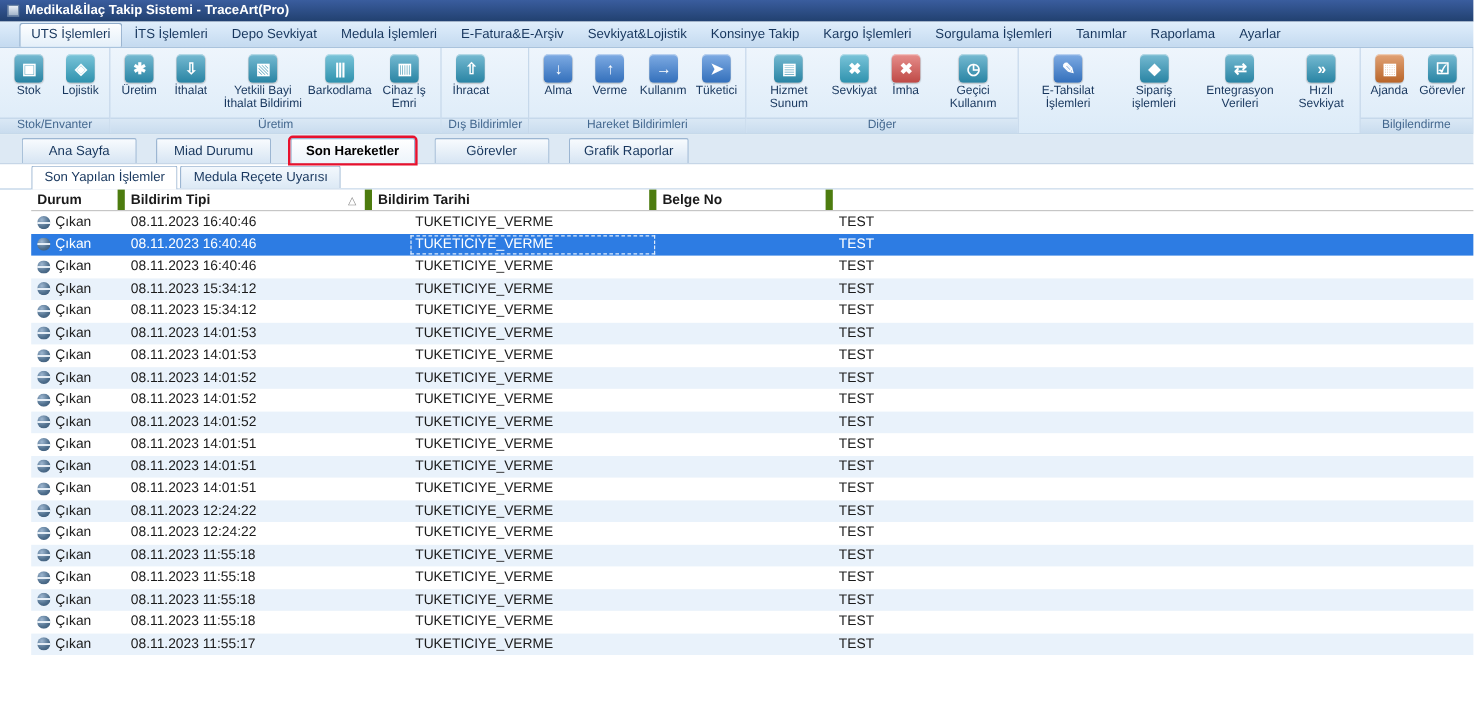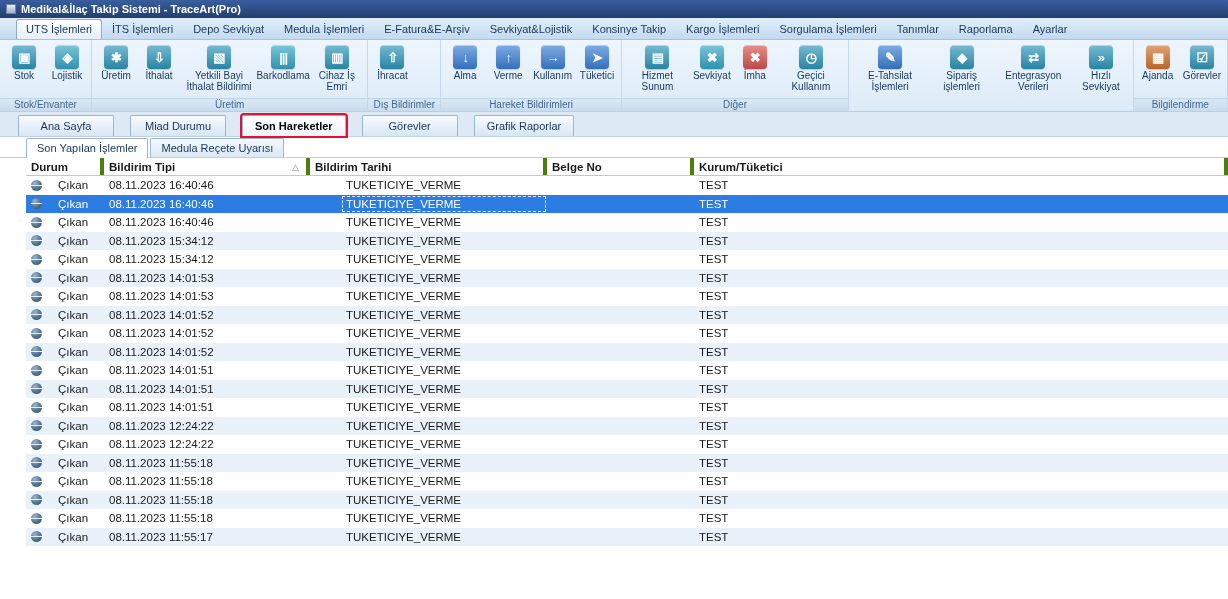--- a/index.html
+++ b/index.html
@@ -50,28 +50,28 @@
   .stab { font-size:11px; color:#17365d; padding:3px 10px;
           background:linear-gradient(#f3f8fd,#dcE9f5); border:1px solid #9cb6d2;
           border-bottom:none; border-radius:2px 2px 0 0; }
   .stab.active { background:#fff; margin-bottom:-1px; padding-bottom:4px; }
 
   
   .grid { margin-left:26px; font-size:11.5px; color:#1a1a1a; }
   .grid-header { display:flex; height:18px; background:#fff; font-weight:700;
                  border-bottom:1px solid #c6c6c6; }
   .gh-cell { display:flex; align-items:center; padding:0 5px; height:100%;
-             border-right:4px solid #4d7c0f; overflow:hidden; white-space:nowrap;text-align:center; }
+             border-right:6px solid #4d7c0f; overflow:hidden; white-space:nowrap;text-align:center; }
   .sort { margin-left:auto; color:#8a8a8a; font-size:9px; font-weight:400; padding-right:2px; }
   .c0 { width:78px; } .c1 { width:237px; } .c2 { width:206px; } .c3 { width:147px; } .c4 { flex:1; }
   .grow { display:flex; height:18.5px; align-items:stretch; }
   .grow.stripe   { background:#e9f2fb; }
   .grow.selected { background:#2d7ce3; color:#fff; }
   .cell { display:flex; align-items:center; padding:0 5px; overflow:hidden; white-space:nowrap; }
-  .cell.c0 { gap:16px; }
+  .cell.c0 { gap:4px; }
   .focus-cell { outline:1px dashed rgba(255,255,255,.85); outline-offset:-2px; }
   .status-dot { width:11px; height:11px; border-radius:50%; flex-shrink:0;
      background:
        linear-gradient(to bottom, rgba(255,255,255,0) 42%, rgba(236,243,250,.95) 42%,
                        rgba(236,243,250,.95) 58%, rgba(255,255,255,0) 58%),
        radial-gradient(circle at 35% 30%, #9db6d0, #51718f 55%, #33506e); }
   .empty-area { height:53px; background:#fff; }
 </style>
 </head>
 <body>
@@ -286,23 +286,20 @@
       <div class="gh-cell c2">
         <span>Bildirim Tipi</span>
         <span class="sort">△</span>
       </div>
       <div class="gh-cell c1">
         <span>Bildirim Tarihi</span>
       </div>
       <div class="gh-cell c3">
         <span>Belge No</span>
       </div>
-      <div class="gh-cell c4">
-        <span>Kurum/Tüketici</span>
-      </div>
     </div>
   <div class="grid-body">
       <div class="grow">
         <div class="cell c0">
           <span class="status-dot"></span>
           <span>Çıkan</span>
         </div>
         <div class="cell c1">08.11.2023 16:40:46</div>
         <div class="cell c2">TUKETICIYE_VERME</div>
         <div class="cell c3"></div>

